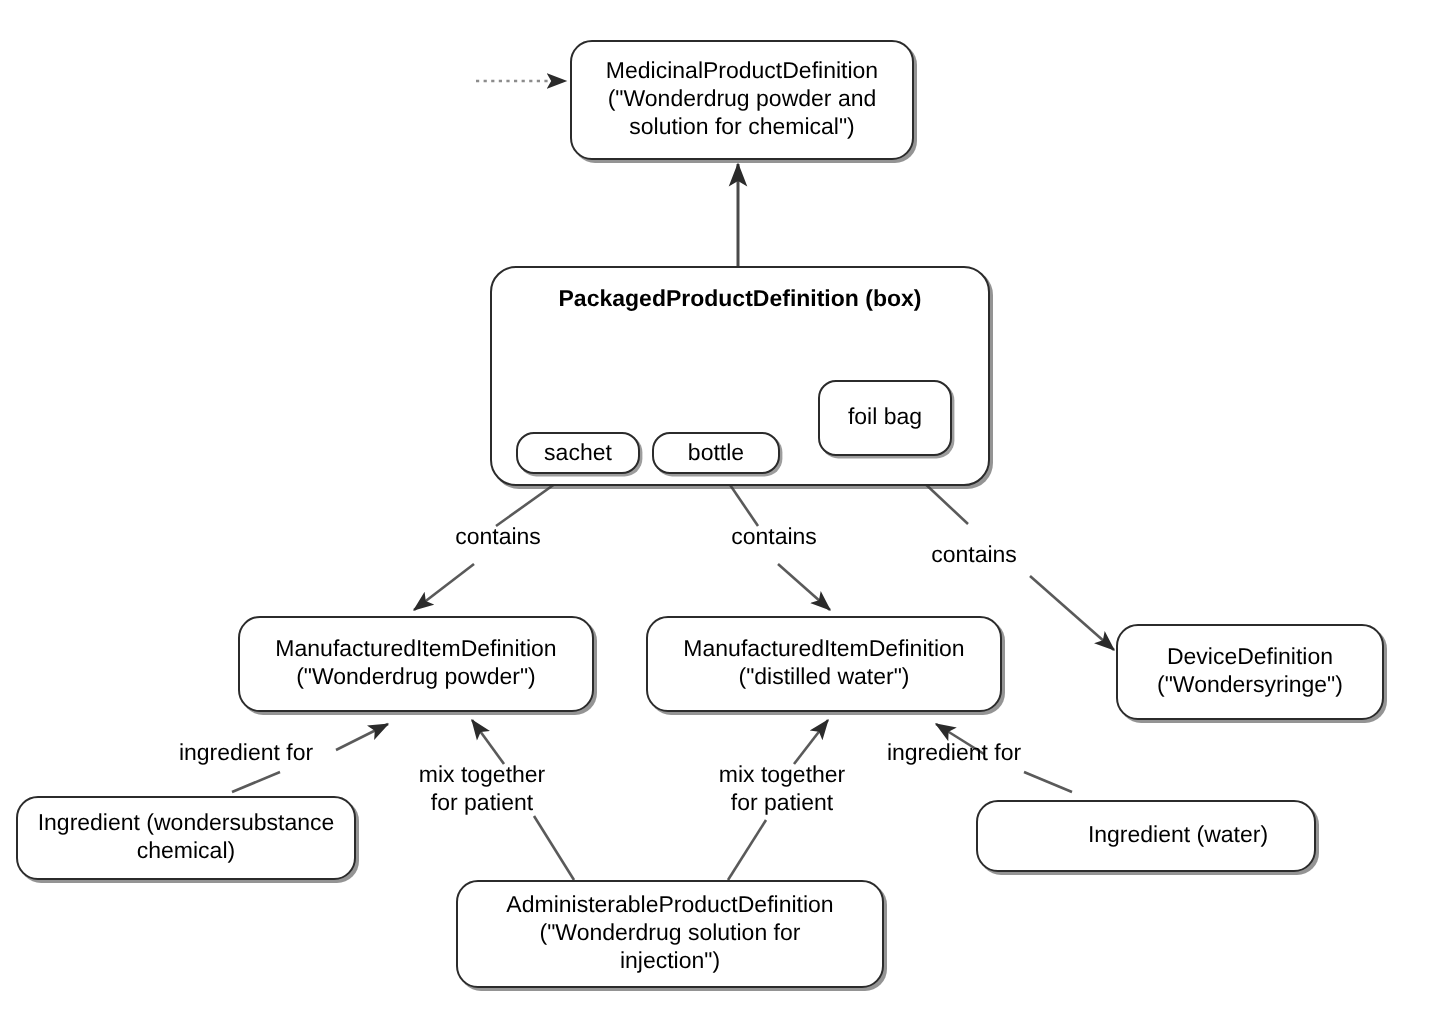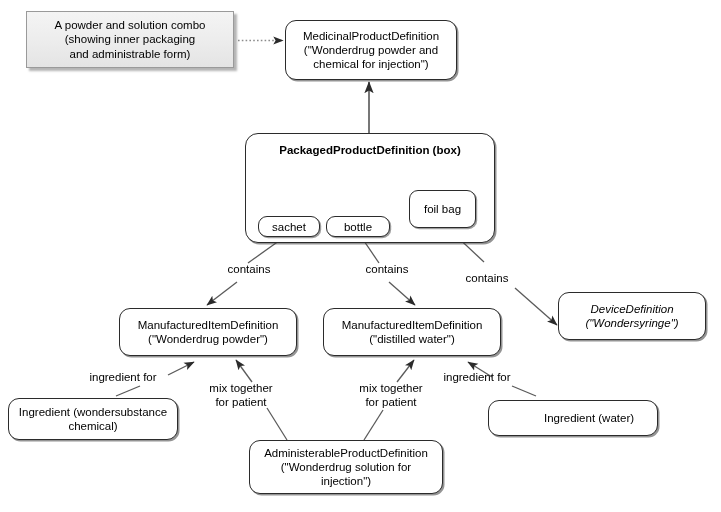--- a/index.html
+++ b/index.html
@@ -130,30 +130,25 @@
     <line x1="287" y1="440" x2="267" y2="408" stroke="#5a5a5a" stroke-width="1.3"></line>
     <line x1="252" y1="382" x2="236" y2="360" stroke="#5a5a5a" stroke-width="1.3" marker-end="url(#arrow-solid)"></line>
 
     <line x1="364" y1="440" x2="383" y2="410" stroke="#5a5a5a" stroke-width="1.3"></line>
     <line x1="397" y1="382" x2="414" y2="360" stroke="#5a5a5a" stroke-width="1.3" marker-end="url(#arrow-solid)"></line>
 
     <line x1="536" y1="396" x2="512" y2="386" stroke="#5a5a5a" stroke-width="1.3"></line>
     <line x1="492" y1="377" x2="468" y2="362" stroke="#5a5a5a" stroke-width="1.3" marker-end="url(#arrow-solid)"></line>
   </svg>
 
-  <div class="note" style="left:26px; top:11px; width:208px; height:57px;">
-    <span class="label">A powder and solution combo
-(showing inner packaging
-and administrable form)</span>
-  </div>
 
   <div class="node" style="left:285px; top:20px; width:172px; height:60px;">
     <span class="label">MedicinalProductDefinition
 ("Wonderdrug powder and
-chemical for injection")</span>
+solution for chemical")</span>
   </div>
 
   <div class="node pkg-outer" style="left:245px; top:133px; width:250px; height:110px;">
     <span class="label">PackagedProductDefinition (box)</span>
   </div>
 
 
   <div class="node inner small" style="left:258px; top:216px; width:62px; height:21px;">
     <span class="label">sachet</span>
   </div>
@@ -169,35 +164,35 @@
   <div class="node" style="left:119px; top:308px; width:178px; height:48px;">
     <span class="label">ManufacturedItemDefinition
 ("Wonderdrug powder")</span>
   </div>
 
   <div class="node" style="left:323px; top:308px; width:178px; height:48px;">
     <span class="label">ManufacturedItemDefinition
 ("distilled water")</span>
   </div>
 
-  <div class="node" style="left:558px; top:292px; width:148px; height:48px;font-style:italic;">
+  <div class="node" style="left:558px; top:312px; width:134px; height:48px;">
     <span class="label">DeviceDefinition
 ("Wondersyringe")</span>
   </div>
 
   <div class="node" style="left:8px; top:398px; width:170px; height:42px;">
     <span class="label">Ingredient (wondersubstance
 chemical)</span>
   </div>
 
   <div class="node" style="left:488px; top:400px; width:170px; height:36px;padding-left:32px;">
     <span class="label">Ingredient (water)</span>
   </div>
 
-  <div class="node" style="left:249px; top:440px; width:194px; height:54px;">
+  <div class="node" style="left:228px; top:440px; width:214px; height:54px;">
     <span class="label">AdministerableProductDefinition
 ("Wonderdrug solution for
 injection")</span>
   </div>
 
   <div class="edge-label" style="left:209px; top:263px; width:80px;">contains</div>
 
   <div class="edge-label" style="left:347px; top:263px; width:80px;">contains</div>
 
   <div class="edge-label" style="left:447px; top:272px; width:80px;">contains</div>

